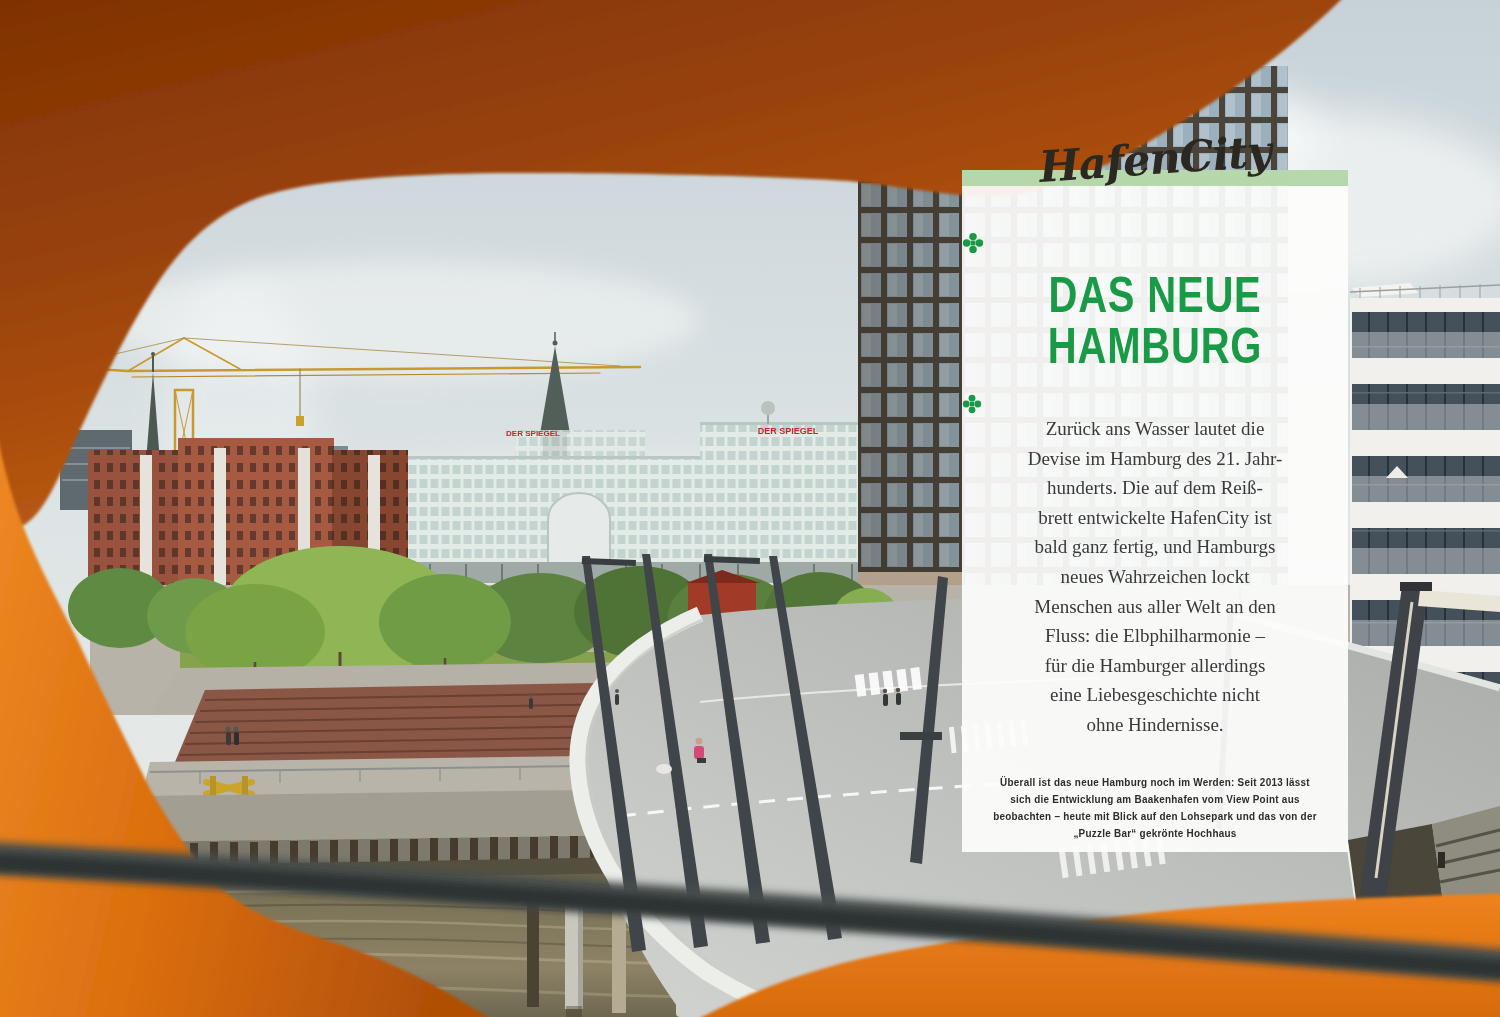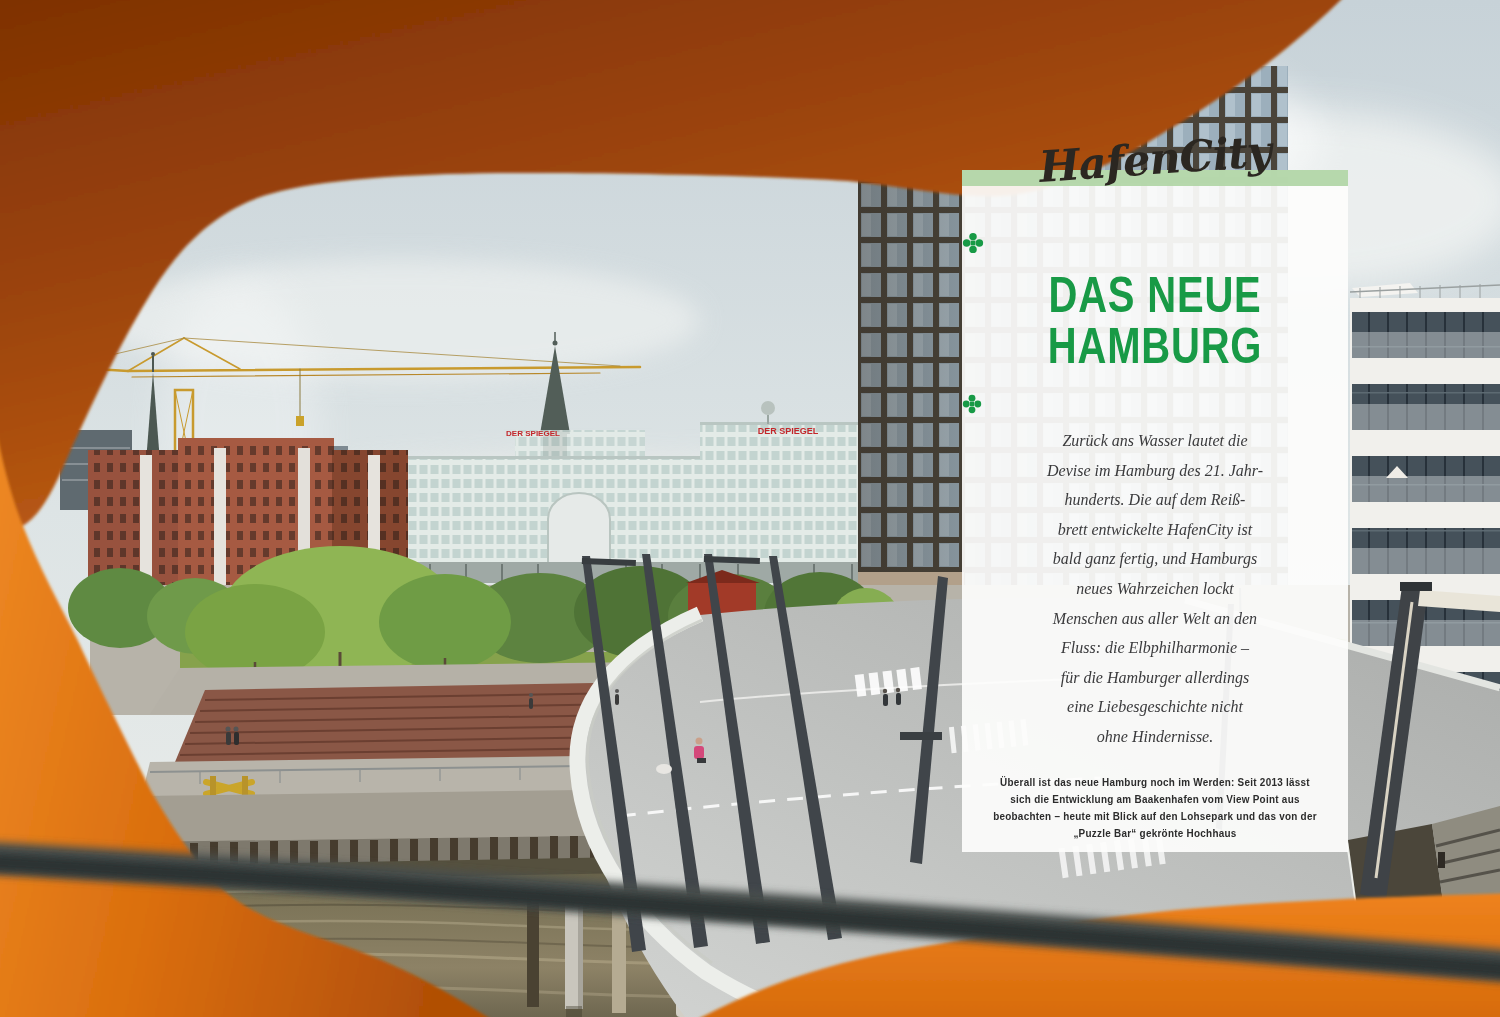--- a/index.html
+++ b/index.html
@@ -13,23 +13,23 @@
         background:rgba(176,213,165,0.92);}
   .kicker{position:absolute;top:-36px;left:0;width:100%;text-align:center;
         font-family:"DejaVu Serif",serif;font-style:italic;font-weight:700;
         font-size:43px;color:#2b2721;transform:rotate(-4deg);letter-spacing:-1px;}
   .clover{position:absolute;left:0;width:100%;text-align:center;color:#189a46;line-height:0;}
   .clover1{top:62px;} .clover2{top:224px;}
   .clover svg{display:inline-block;}
   .title{position:absolute;top:100px;left:0;width:100%;text-align:center;
         color:#189a46;font-weight:700;font-size:50px;line-height:51px;
         letter-spacing:1px;transform:scaleX(0.8);transform-origin:50% 50%;}
-  .body-text{position:absolute;top:256px;left:0;width:100%;text-align:center;
-        font-family:"Liberation Serif",serif;font-size:16px;line-height:29.6px;
-        color:#3a3a3c;white-space:pre;font-style:italic;}
+  .body-text{position:absolute;top:244px;left:0;width:100%;text-align:center;
+        font-family:"Liberation Serif",serif;font-size:19px;line-height:29.6px;
+        color:#3a3a3c;white-space:pre;}
   .caption{position:absolute;top:604px;left:0;width:100%;text-align:center;
         font-weight:700;font-size:11px;line-height:17px;letter-spacing:0.3px;
         color:#2c2c2c;white-space:pre;transform:scaleX(0.9);transform-origin:50% 0;}
 </style>
 </head>
 <body>
 
 <div class="stage">
 
 <svg width="1500" height="1017" viewBox="0 0 1500 1017">

